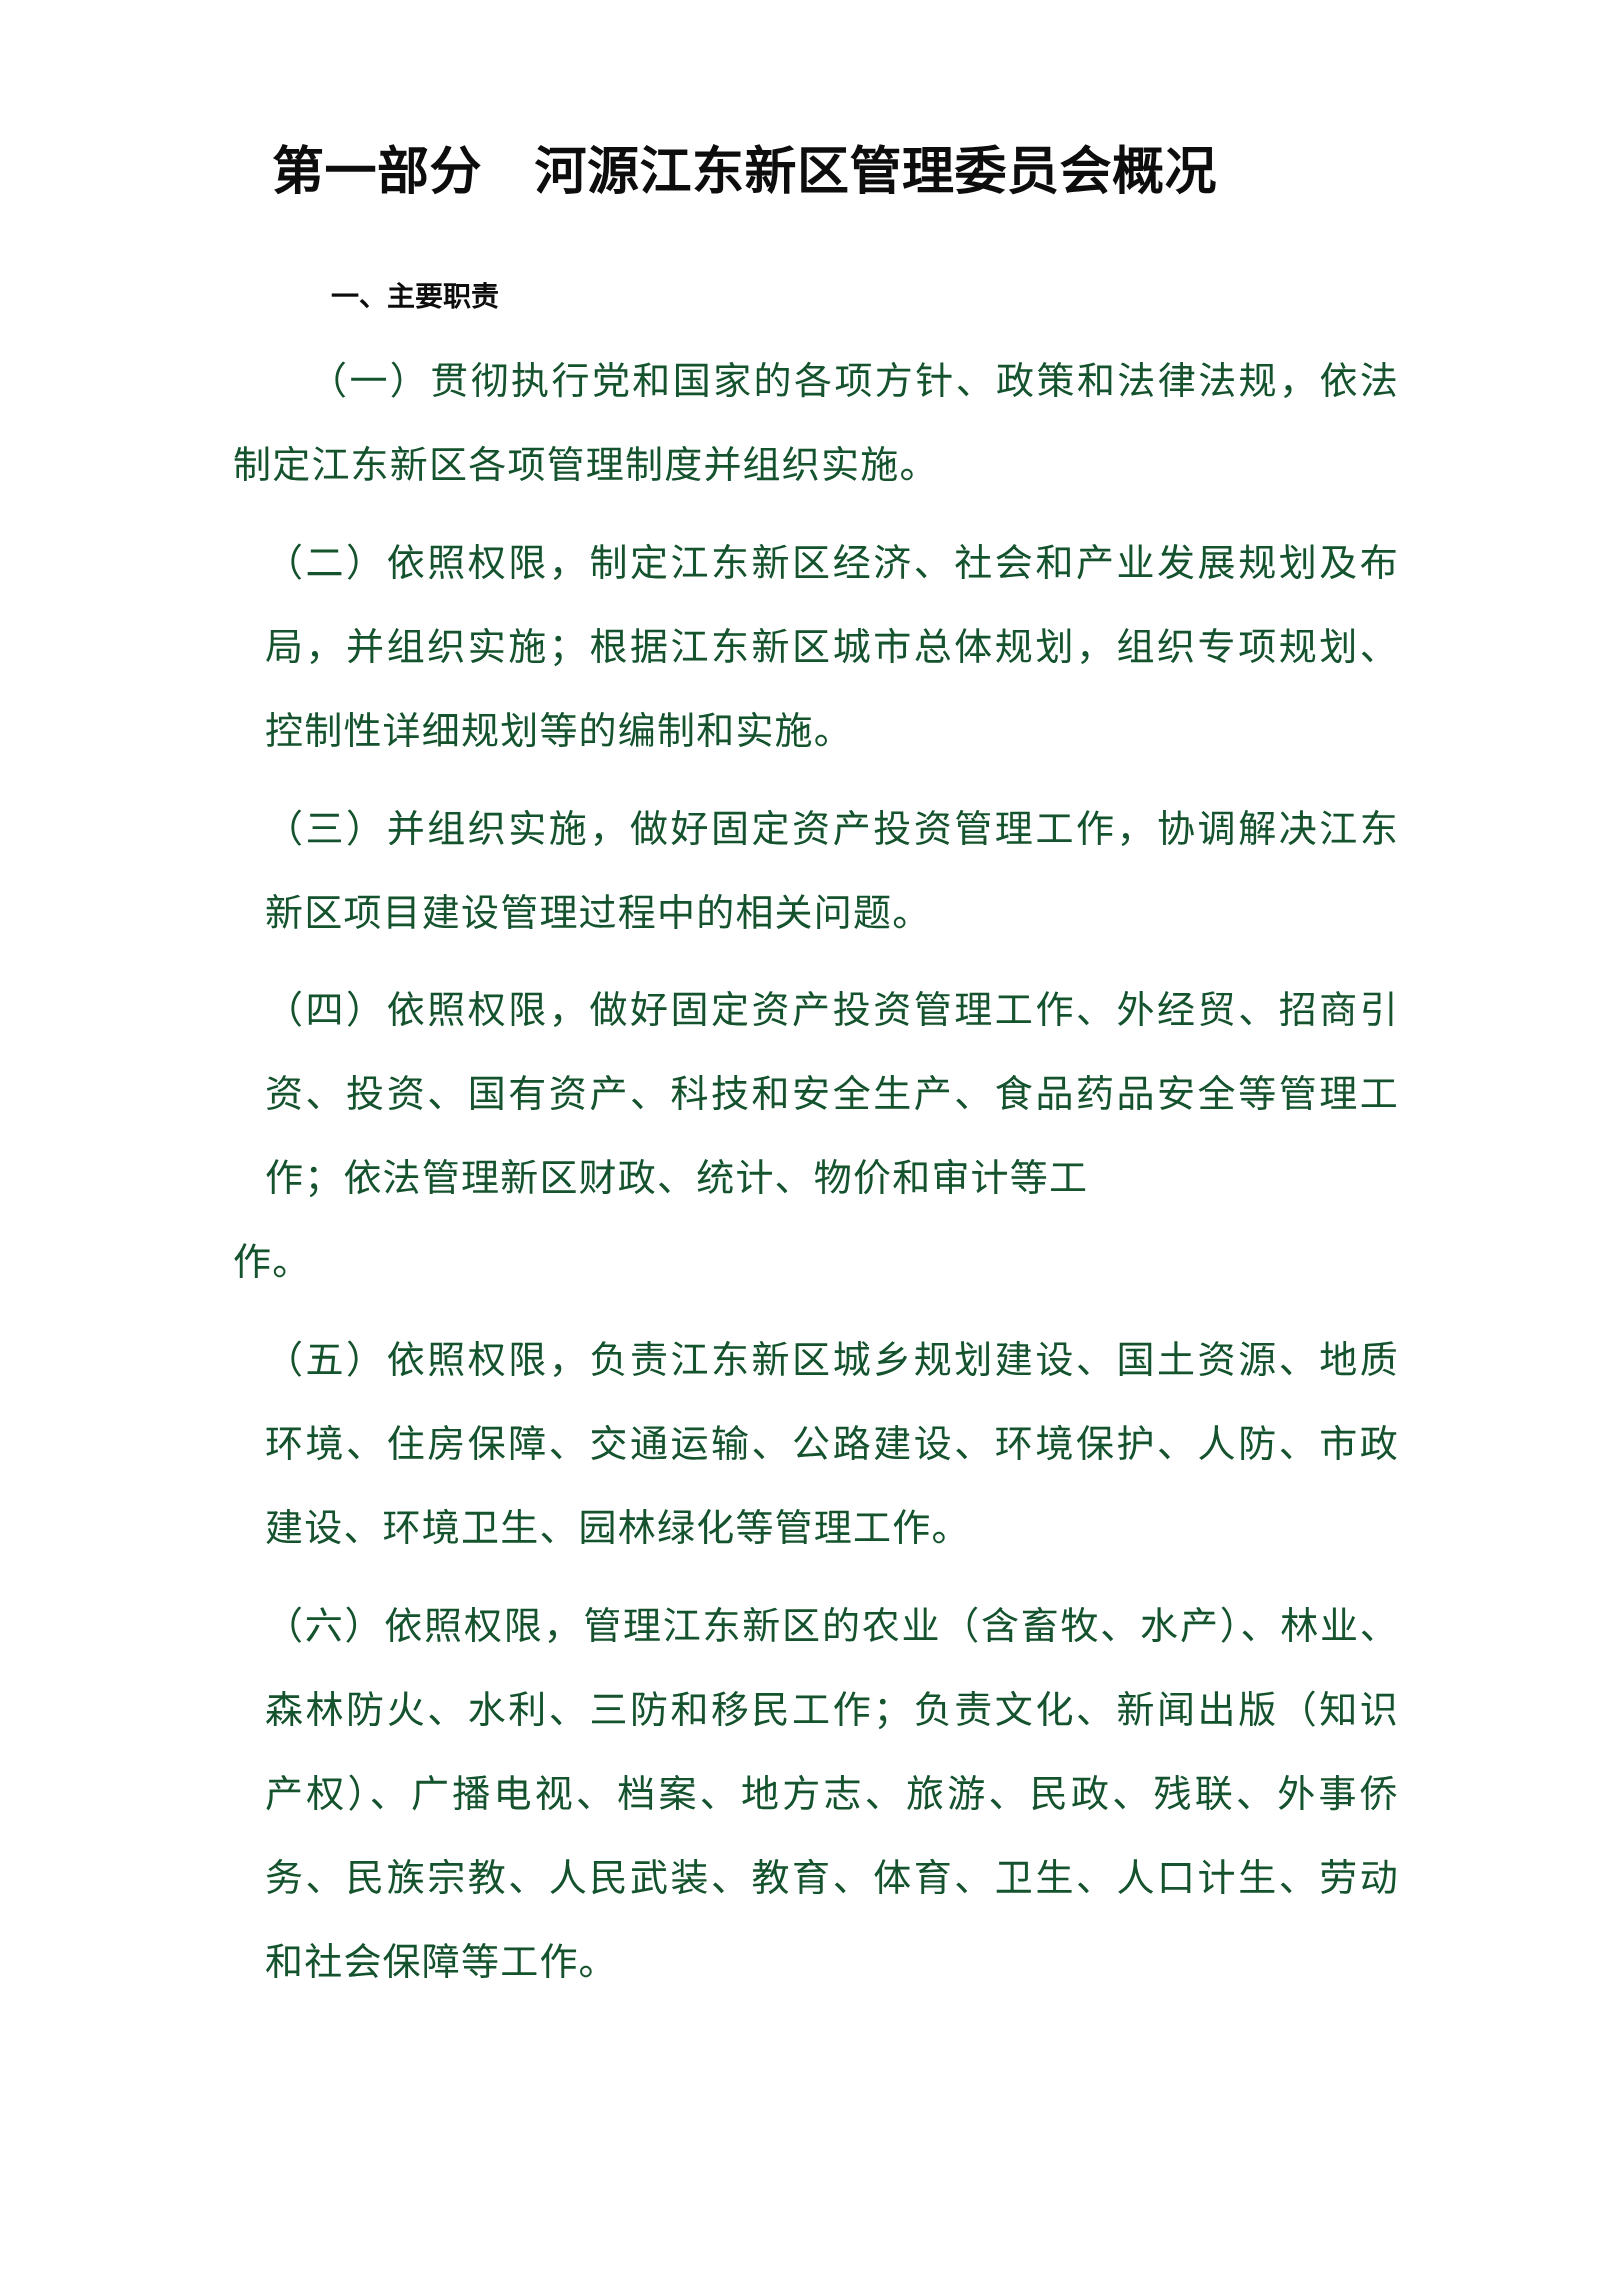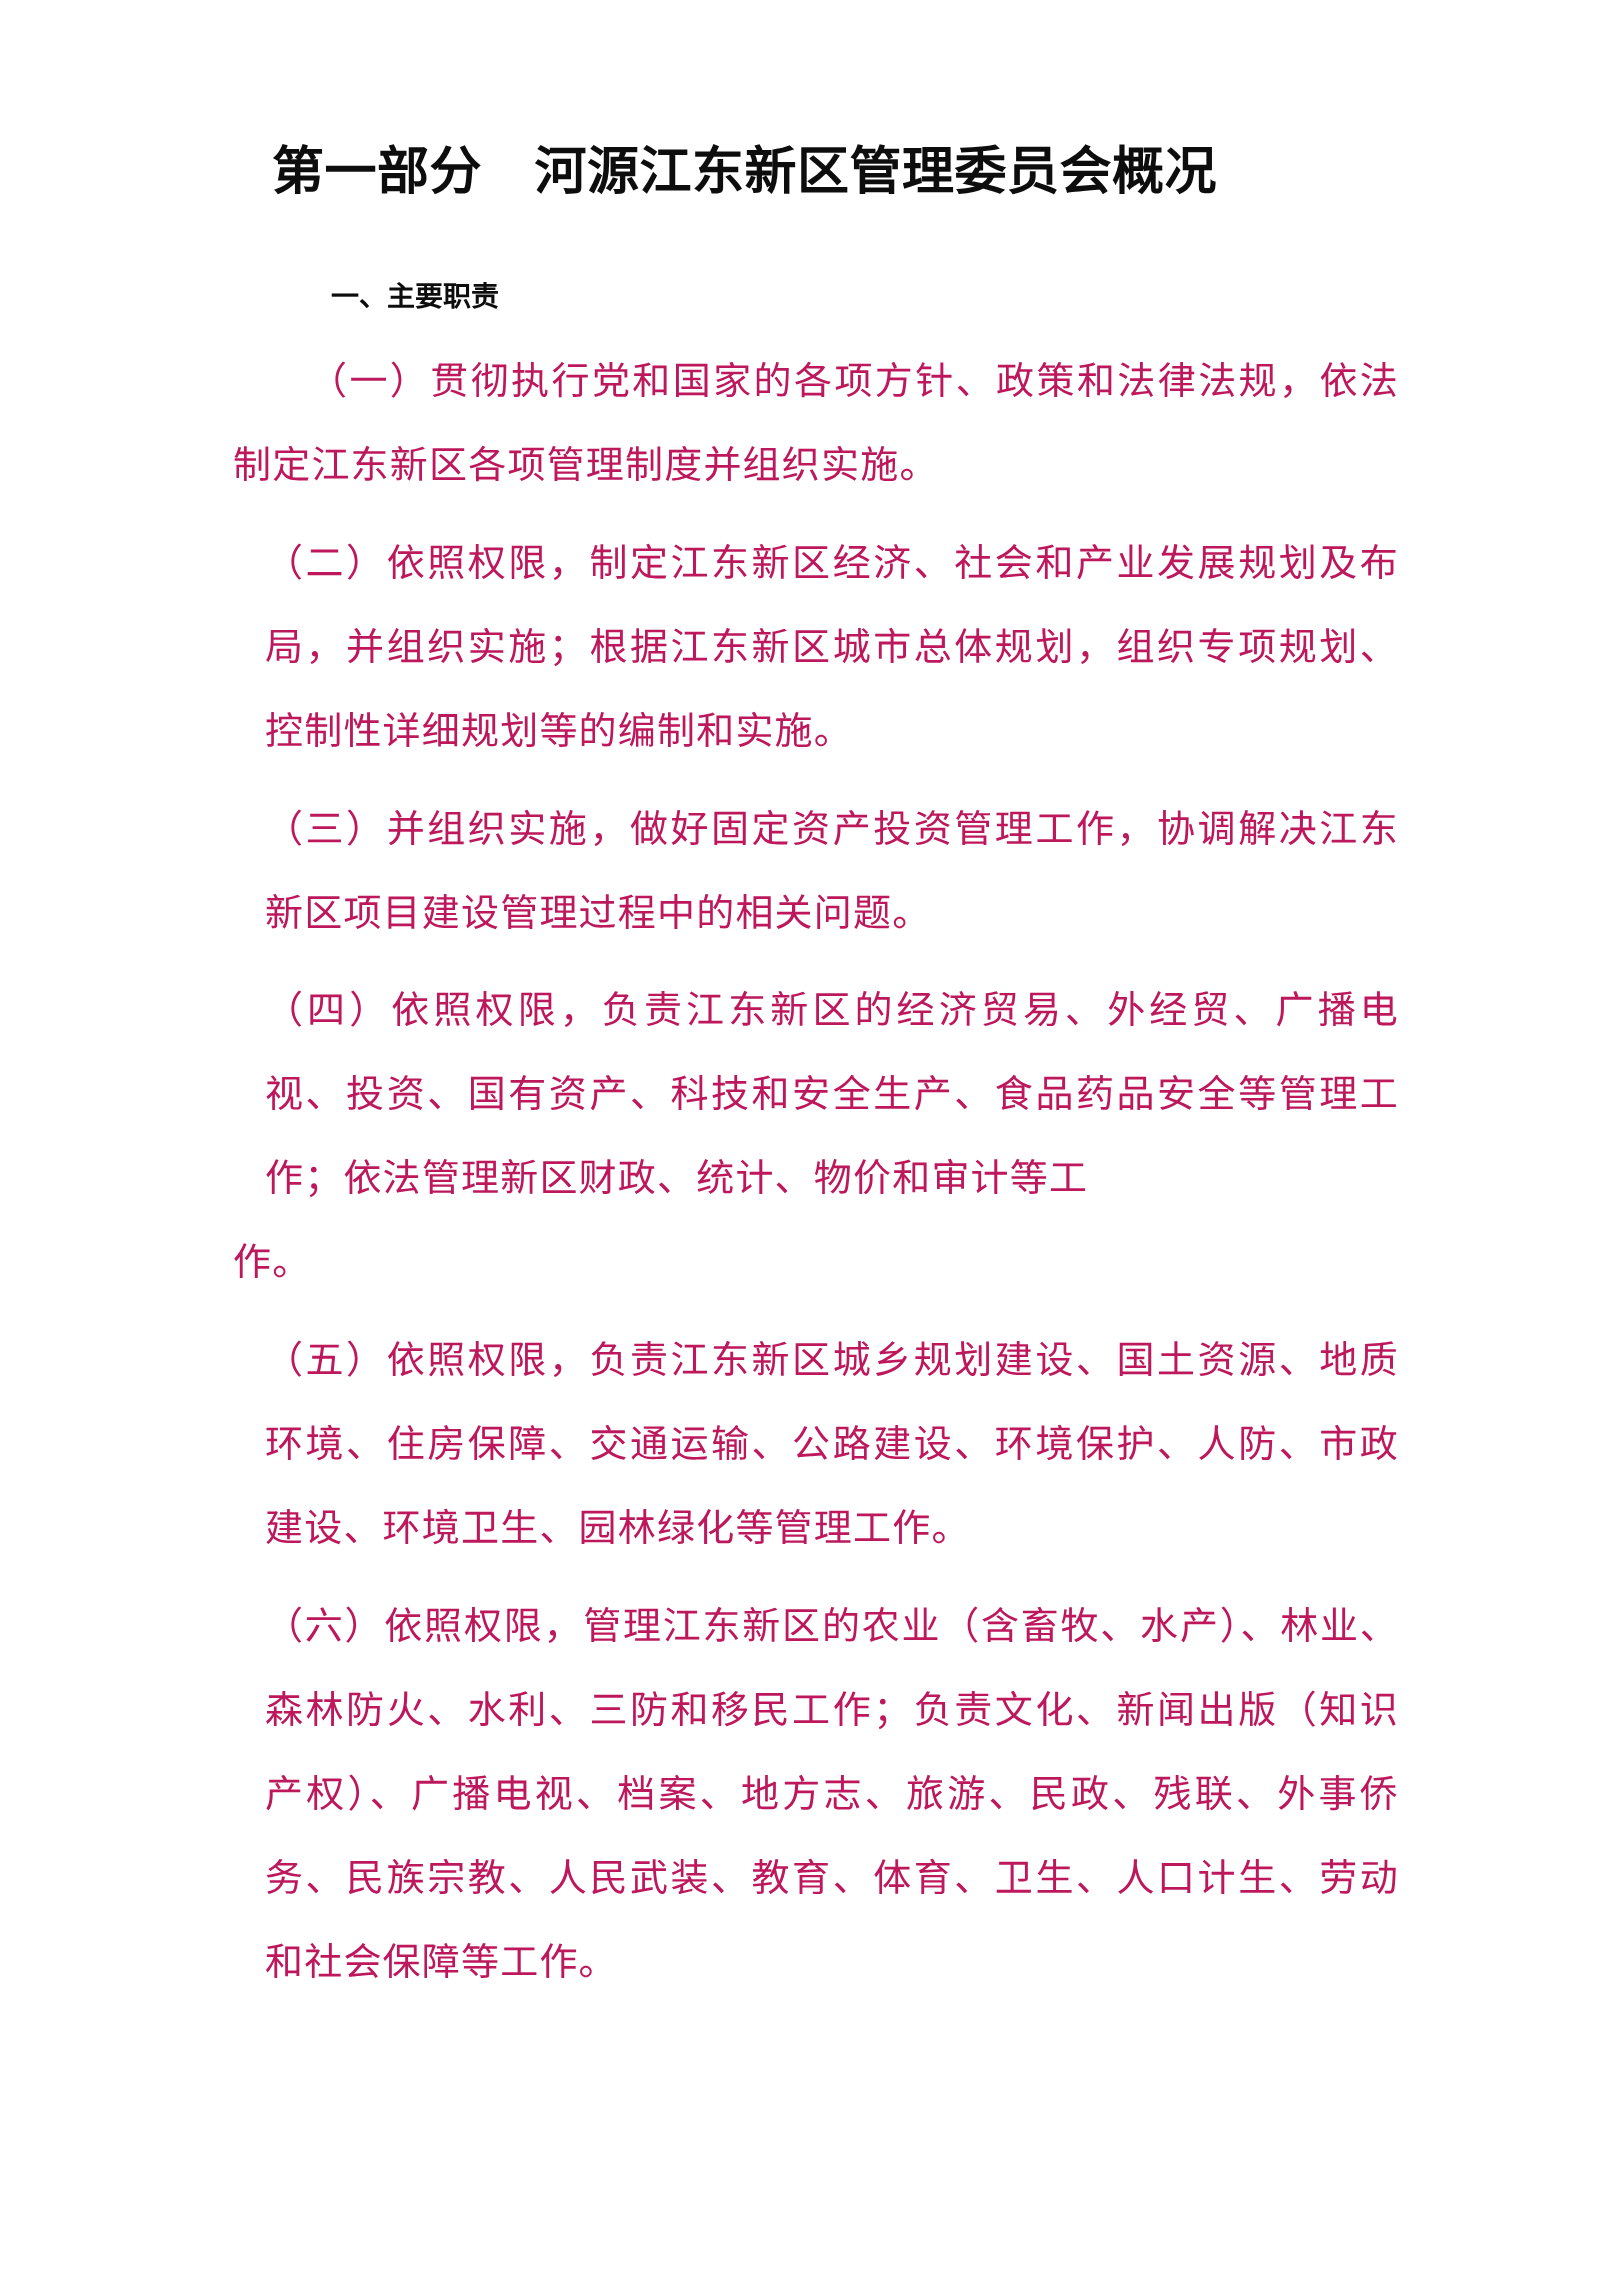--- a/index.html
+++ b/index.html
@@ -59,21 +59,21 @@
   
   .body-block {
     margin-top: 25.5px;
   }
 
   p.para {
     font-family: "Liberation Serif", "DejaVu Serif", serif;
     font-size: 38px;
     line-height: 84px;
     letter-spacing: 1.2px;
-    color: #be185d;
+    color: #14532d;
     margin: 0;
     text-align: justify;
     text-justify: inter-ideograph;
     font-weight: 400;
     transform: none;
   }
 
   p.para.first-indent {
     text-indent: 76px;
   }
@@ -94,21 +94,21 @@
     <h2 class="section-heading">一、主要职责</h2>
 
     <div class="body-block">
 
       <p class="para first-indent">（一）贯彻执行党和国家的各项方针、政策和法律法规，依法制定江东新区各项管理制度并组织实施。</p>
 
       <p class="para gap">（二）依照权限，制定江东新区经济、社会和产业发展规划及布局，并组织实施；根据江东新区城市总体规划，组织专项规划、控制性详细规划等的编制和实施。</p>
 
       <p class="para gap">（三）并组织实施，做好固定资产投资管理工作，协调解决江东新区项目建设管理过程中的相关问题。</p>
 
-      <p class="para gap">（四）依照权限，负责江东新区的经济贸易、外经贸、广播电视、投资、国有资产、科技和安全生产、食品药品安全等管理工作；依法管理新区财政、统计、物价和审计等工</p>
+      <p class="para gap">（四）依照权限，做好固定资产投资管理工作、外经贸、招商引资、投资、国有资产、科技和安全生产、食品药品安全等管理工作；依法管理新区财政、统计、物价和审计等工</p>
 
       <p class="para">作。</p>
 
       <p class="para gap">（五）依照权限，负责江东新区城乡规划建设、国土资源、地质环境、住房保障、交通运输、公路建设、环境保护、人防、市政建设、环境卫生、园林绿化等管理工作。</p>
 
       <p class="para gap">（六）依照权限，管理江东新区的农业（含畜牧、水产）、林业、森林防火、水利、三防和移民工作；负责文化、新闻出版（知识产权）、广播电视、档案、地方志、旅游、民政、残联、外事侨务、民族宗教、人民武装、教育、体育、卫生、人口计生、劳动和社会保障等工作。</p>
 
     </div>
   </div>
 </div>

